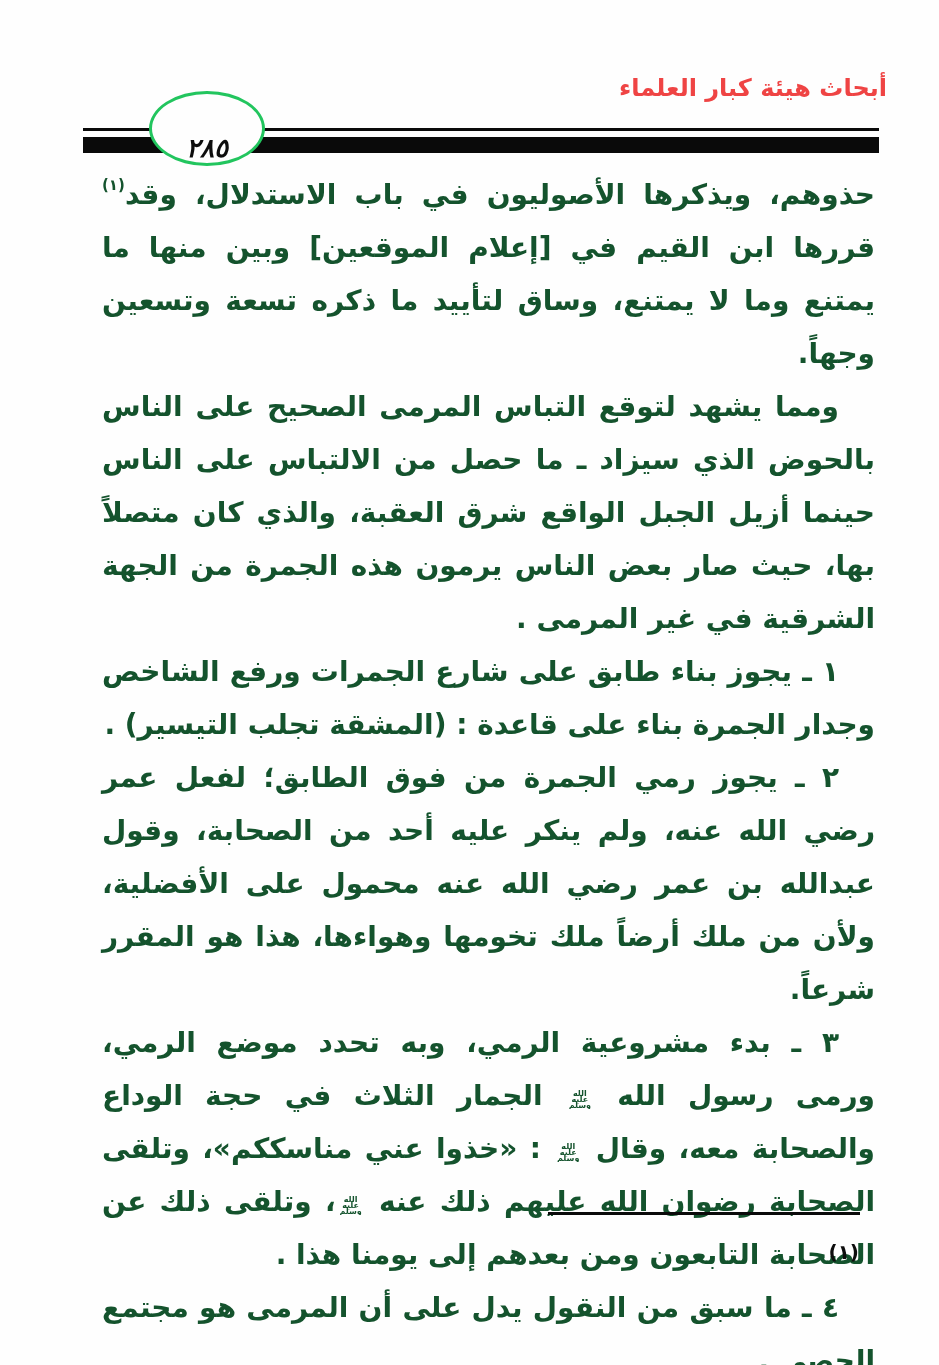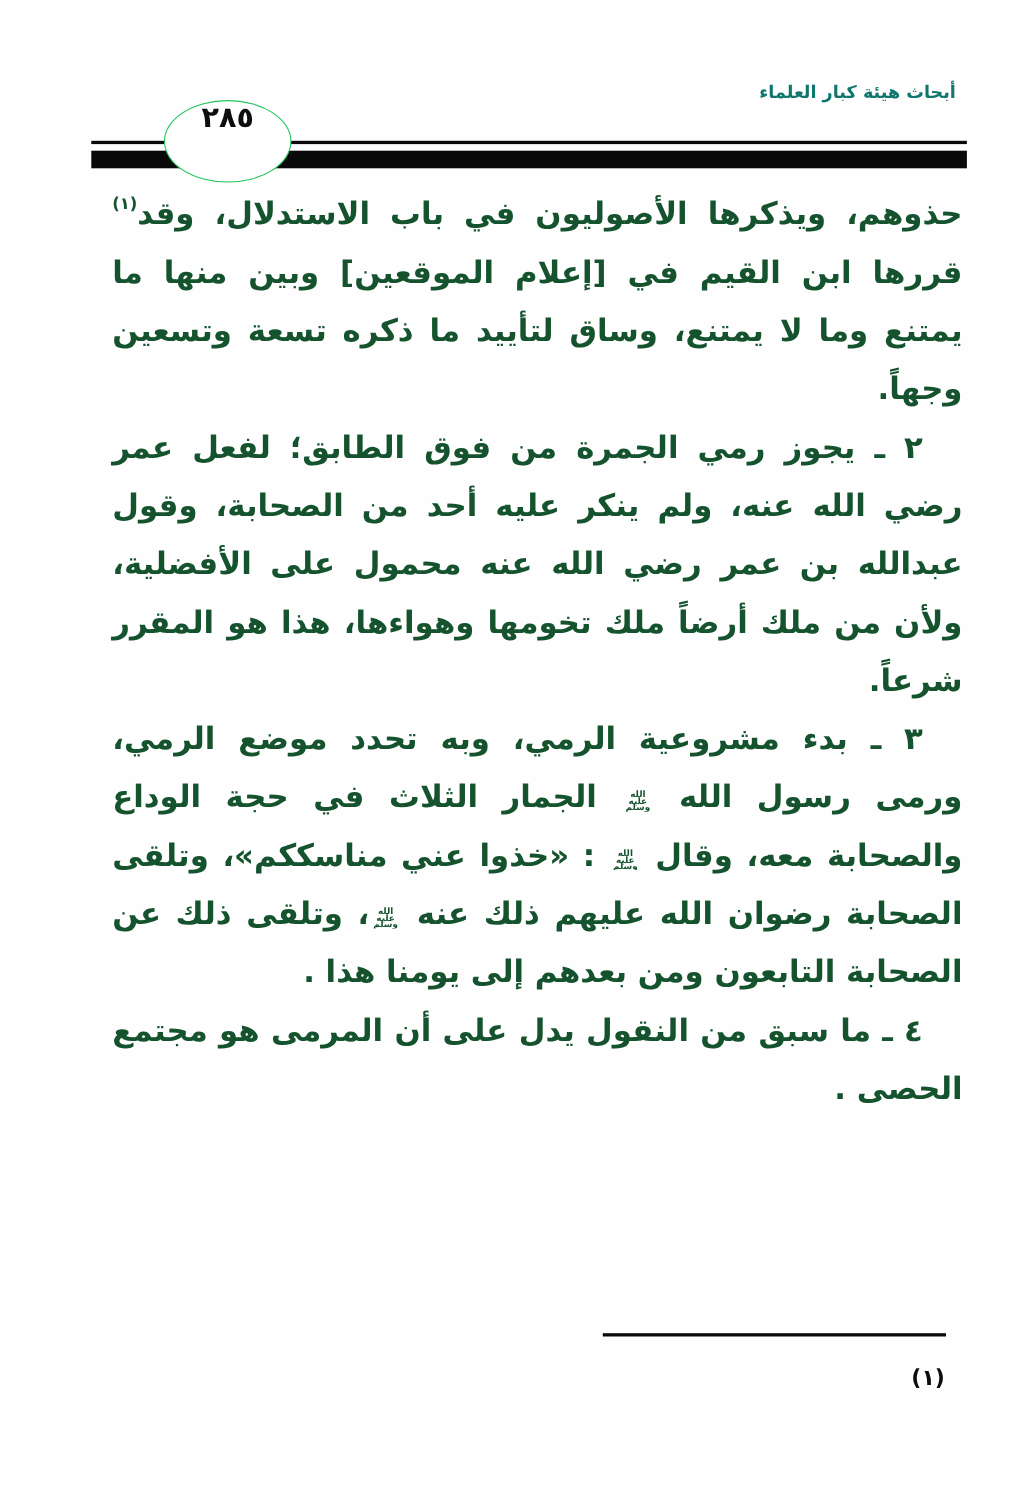--- a/index.html
+++ b/index.html
@@ -14,26 +14,26 @@
     height: 1365px;
     background: #fefefe;
     color: #0d0d0d;
     overflow: hidden;
   }
 
   
   .header-title {
     position: absolute;
     top: 74px;
-    right: 70px;
+    right: 52px;
     direction: rtl;
-    font-size: 16px;
+    font-size: 24px;
     font-weight: bold;
     letter-spacing: 1px;
-    color: #0f766e;
+    color: #ef4444;
   }
   .thin-rule {
     position: absolute;
     top: 128px;
     left: 83px;
     width: 796px;
     height: 3px;
     background: #0a0a0a;
   }
   .thick-rule {
@@ -44,26 +44,27 @@
     height: 16px;
     background: #0a0a0a;
   }
   .page-oval {
     position: absolute;
     top: 91px;
     left: 149px;
     width: 116px;
     height: 75px;
     background: #fefefe;
-    border: 1px solid #22c55e;
+    border: 3px solid #22c55e;
     border-radius: 50%;
     display: flex;
-    align-items: flex-start;
+    align-items: flex-end;
     justify-content: center;
     z-index: 3;
+    font-style: italic;
   }
   .page-oval span {
     font-size: 26px;
     font-weight: bold;
     letter-spacing: 2px;
   }
 
   
   .body-text {
     position: absolute;
@@ -126,20 +127,22 @@
 
   <div class="thin-rule"></div>
   <div class="thick-rule"></div>
 
   <div class="page-oval">
     <span>٢٨٥</span>
   </div>
 
   <main class="body-text">
       <p class="para">حذوهم، ويذكرها الأصوليون في باب الاستدلال، وقد<sup class="fn-ref">(١)</sup> قررها ابن القيم في [إعلام الموقعين] وبين منها ما يمتنع وما لا يمتنع، وساق لتأييد ما ذكره تسعة وتسعين وجهاً.</p>
+      <p class="para indent">ومما يشهد لتوقع التباس المرمى الصحيح على الناس بالحوض الذي سيزاد ـ ما حصل من الالتباس على الناس حينما أزيل الجبل الواقع شرق العقبة، والذي كان متصلاً بها، حيث صار بعض الناس يرمون هذه الجمرة من الجهة الشرقية في غير المرمى .</p>
+      <p class="para indent">١ ـ يجوز بناء طابق على شارع الجمرات ورفع الشاخص وجدار الجمرة بناء على قاعدة : (المشقة تجلب التيسير) .</p>
       <p class="para indent">٢ ـ يجوز رمي الجمرة من فوق الطابق؛ لفعل عمر رضي الله عنه، ولم ينكر عليه أحد من الصحابة، وقول عبدالله بن عمر رضي الله عنه محمول على الأفضلية، ولأن من ملك أرضاً ملك تخومها وهواءها، هذا هو المقرر شرعاً.</p>
       <p class="para indent">٣ ـ بدء مشروعية الرمي، وبه تحدد موضع الرمي، ورمى رسول الله <span class="honorific">صلى الله عليه وسلم</span> الجمار الثلاث في حجة الوداع والصحابة معه، وقال <span class="honorific">صلى الله عليه وسلم</span> : «خذوا عني مناسككم»، وتلقى الصحابة رضوان الله عليهم ذلك عنه <span class="honorific">صلى الله عليه وسلم</span>، وتلقى ذلك عن الصحابة التابعون ومن بعدهم إلى يومنا هذا .</p>
       <p class="para indent">٤ ـ ما سبق من النقول يدل على أن المرمى هو مجتمع الحصى .</p>
     </main>
 
   <div class="footnote-rule"></div>
 
   <div class="footnote">
     <span class="fn-marker">(١)</span>
   </div>

